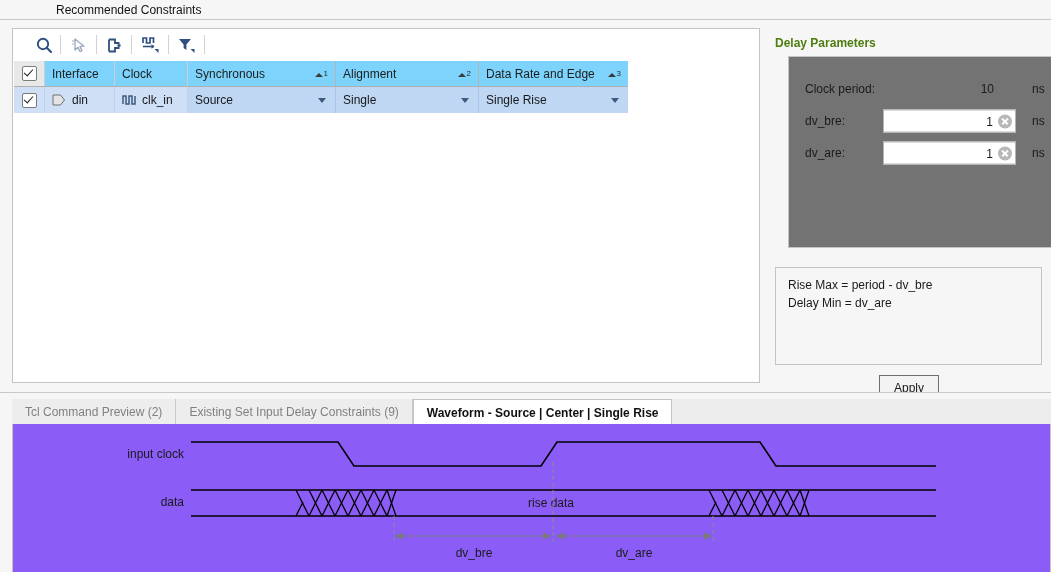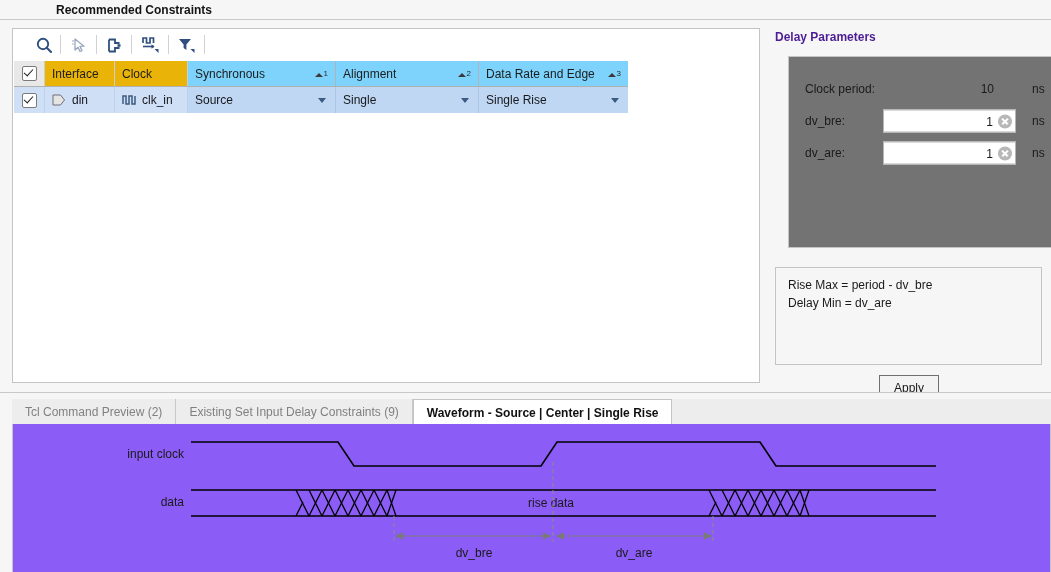--- a/index.html
+++ b/index.html
@@ -22,21 +22,21 @@
     position: absolute;
     left: 0; top: 0;
     width: 1051px; height: 19px;
     background: #f6f6f6;
     border-bottom: 1px solid #c8c8c8;
   }
   #title-strip .title-text {
     position: absolute;
     left: 12px; top: 3px;
     font-size: 12px;
-    font-weight: bold;
+    font-weight: normal;
     color: #141414;
     white-space: nowrap;
     padding-left: 44px;
   }
 
   
   #upper-area {
     position: absolute;
     left: 0; top: 20px;
     width: 1051px; height: 372px;
@@ -108,21 +108,21 @@
 
   .c-check { width: 31px; justify-content: center; padding: 0; }
   .c-iface { width: 70px; }
   .c-clock { width: 73px; }
   .c-sync  { width: 148px; }
   .c-align { width: 143px; }
   .c-rate  { width: 149px; }
 
   #thead-row .c-check { background: #e8e8e8; }
   #thead-row .c-iface,
-  #thead-row .c-clock { background: #eab308; }
+  #thead-row .c-clock { background: #7dd3fc; }
   #thead-row .c-sync,
   #thead-row .c-align,
   #thead-row .c-rate { background: #7dd3fc; }
 
   #thead-row .c-check,
   #thead-row .c-iface,
   #thead-row .c-clock { border-right: 1px solid #cfcfcf; }
   #thead-row .c-sync,
   #thead-row .c-align { border-right: 1px solid #b3b3b3; }
 
@@ -179,24 +179,24 @@
     border-left: 4.5px solid transparent;
     border-right: 4.5px solid transparent;
     border-top: 5px solid #3d5a80;
   }
 
   .row-icon { margin-right: 6px; display: flex; align-items: center; }
 
   
   #delay-title {
     position: absolute;
-    left: 775px; top: 10px;
+    left: 775px; top: 16px;
     font-size: 12px;
     font-weight: bold;
-    color: #4c1d95;
+    color: #4d7c0f;
   }
   #delay-box {
     position: absolute;
     left: 775px; top: 36px;
     width: 267px; height: 192px;
     background: #737373;
     border: 1px solid #c4c4c4;
     box-sizing: border-box;
     margin-left: 13px;
   }

